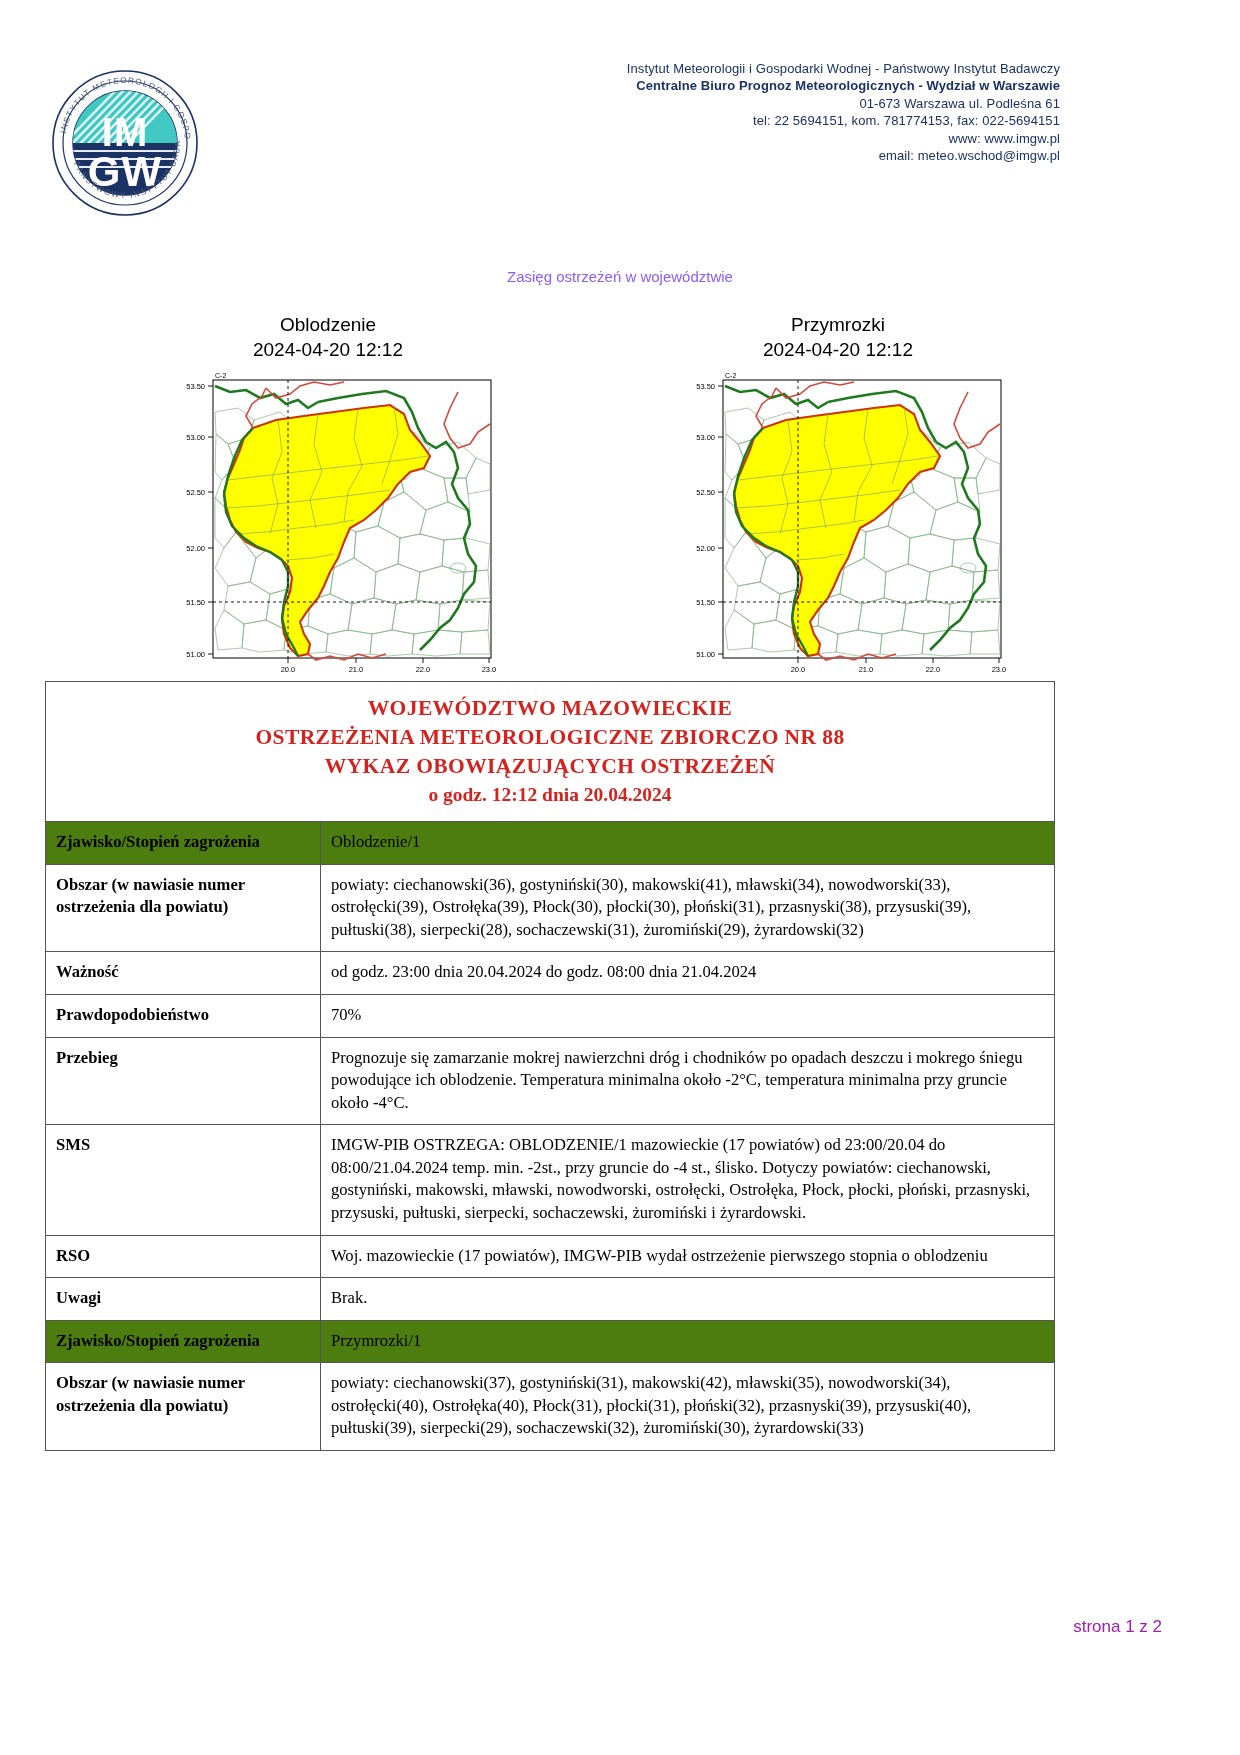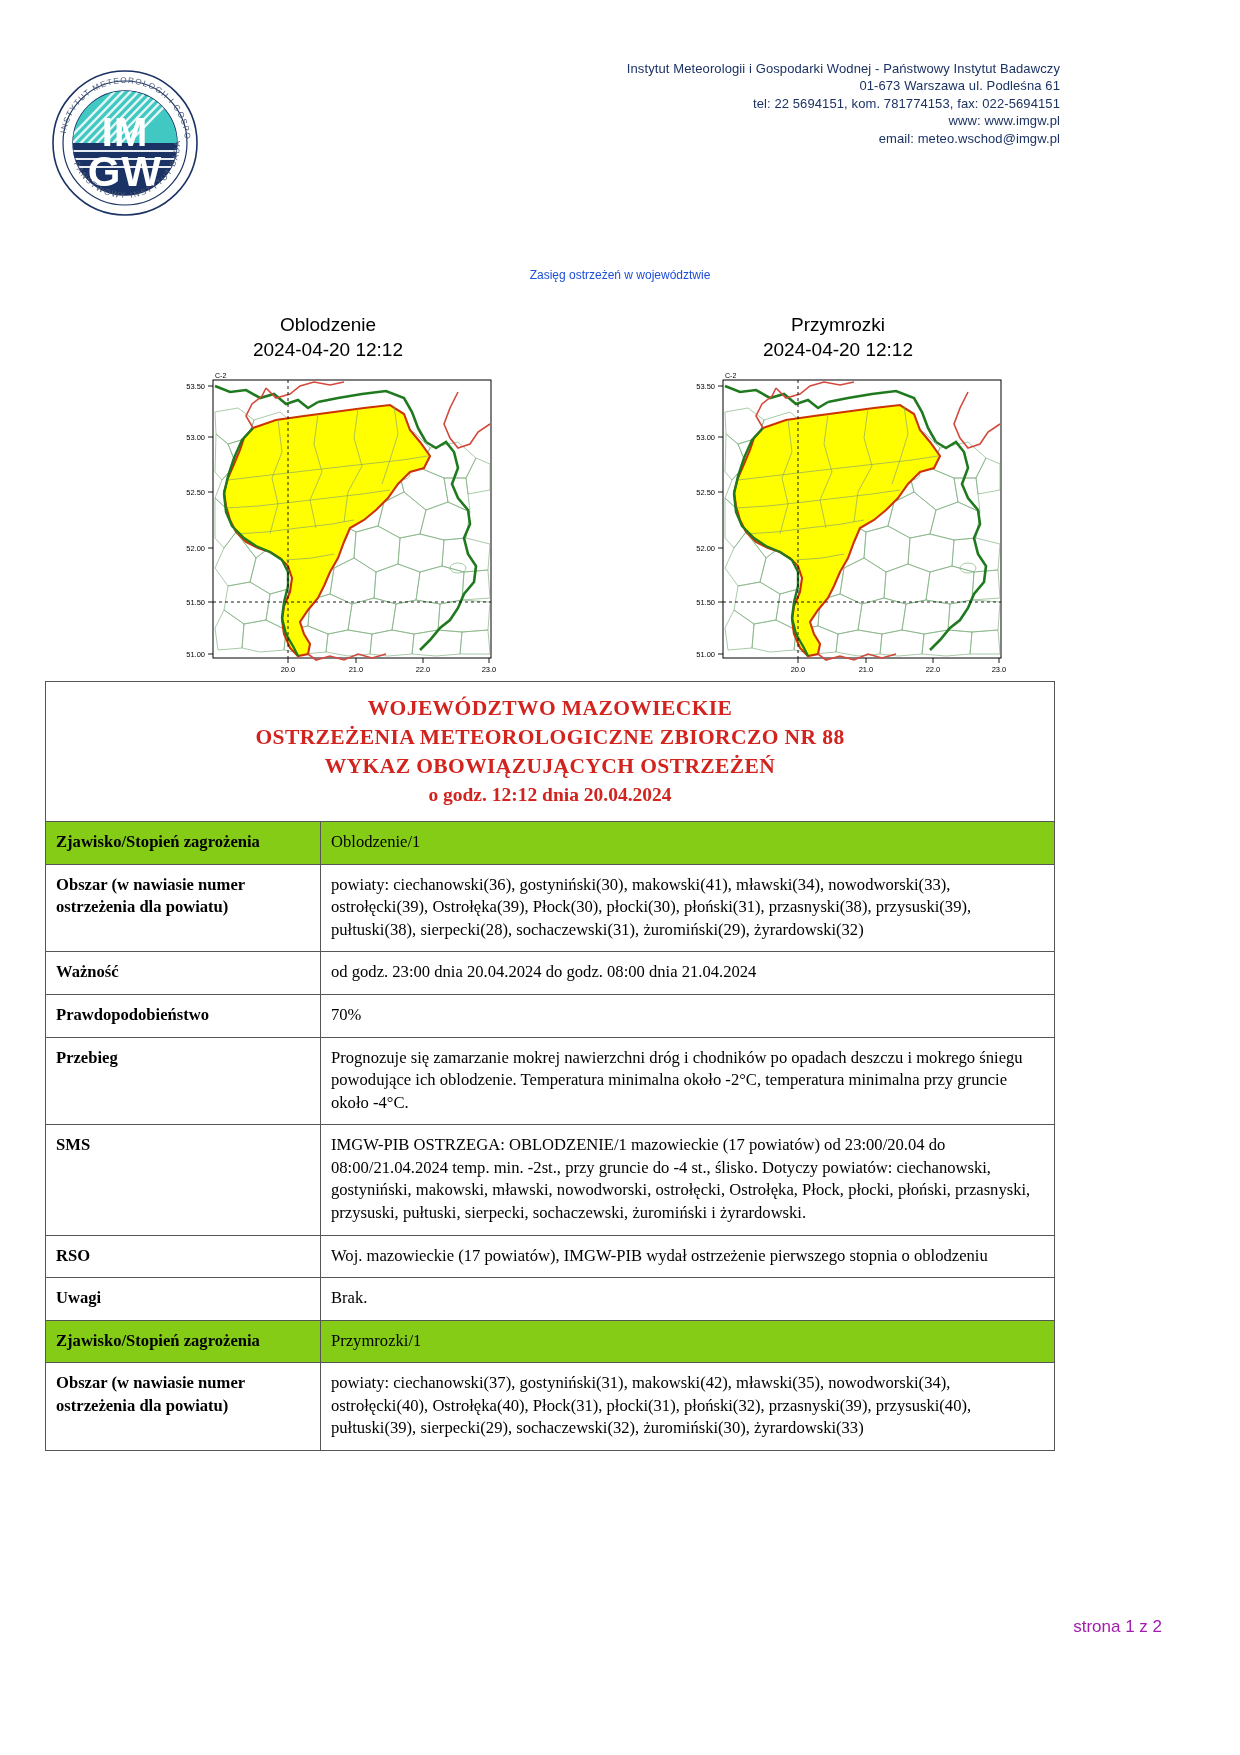--- a/index.html
+++ b/index.html
@@ -57,22 +57,22 @@
     font-weight: bold;
   }
 
   
   .maps-title {
     position: absolute;
     left: 0;
     top: 268px;
     width: 1240px;
     text-align: center;
-    font-size: 12px;
-    color: #1d4ed8;
+    font-size: 15px;
+    color: #8b5cf6;
   }
   .map-block {
     position: absolute;
     top: 312px;
     width: 380px;
   }
   .map-block.left  { left: 138px; }
   .map-block.right { left: 648px; }
 
   .map-caption {
@@ -116,21 +116,21 @@
     font-weight: bold;
     padding: 12px 6px 13px 6px !important;
     line-height: 1.5;
   }
   .title-cell .t1 { font-size: 21.5px; letter-spacing: .4px; }
   .title-cell .t2 { font-size: 21.5px; letter-spacing: .4px; }
   .title-cell .t3 { font-size: 21.5px; letter-spacing: .4px; }
   .title-cell .t4 { font-size: 19.5px; }
 
   .row-phenomenon td {
-    background: #84cc16;
+    background: #4d7c0f;
     font-weight: bold;
   }
   .row-phenomenon td.val {
     font-weight: normal;
   }
   td.lbl { font-weight: bold; }
 
   
   .footer {
     position: absolute;
@@ -193,20 +193,21 @@
           <textPath href="#topArc" startOffset="5%">INSTYTUT METEOROLOGII I GOSPODARKI WODNEJ</textPath>
         </text>
         <text font-family="'Liberation Sans', sans-serif" font-size="8.2" fill="#4a5a77" letter-spacing="1.5">
           <textPath href="#botArc" startOffset="12%">PAŃSTWOWY INSTYTUT BADAWCZY</textPath>
         </text>
       </svg>
     </div>
 
     <div class="header-text">
       <div class="line">Instytut Meteorologii i Gospodarki Wodnej - Państwowy Instytut Badawczy</div>
+      <div class="line bold">Centralne Biuro Prognoz Meteorologicznych - Wydział w Warszawie</div>
       <div class="line">01-673 Warszawa ul. Podleśna  61</div>
       <div class="line">tel: 22 5694151, kom. 781774153, fax: 022-5694151</div>
       <div class="line">www: www.imgw.pl</div>
       <div class="line">email: meteo.wschod@imgw.pl</div>
     </div>
   </div>
 
   <div class="maps-title">Zasięg ostrzeżeń  w województwie</div>
 
   <div class="map-block left">

